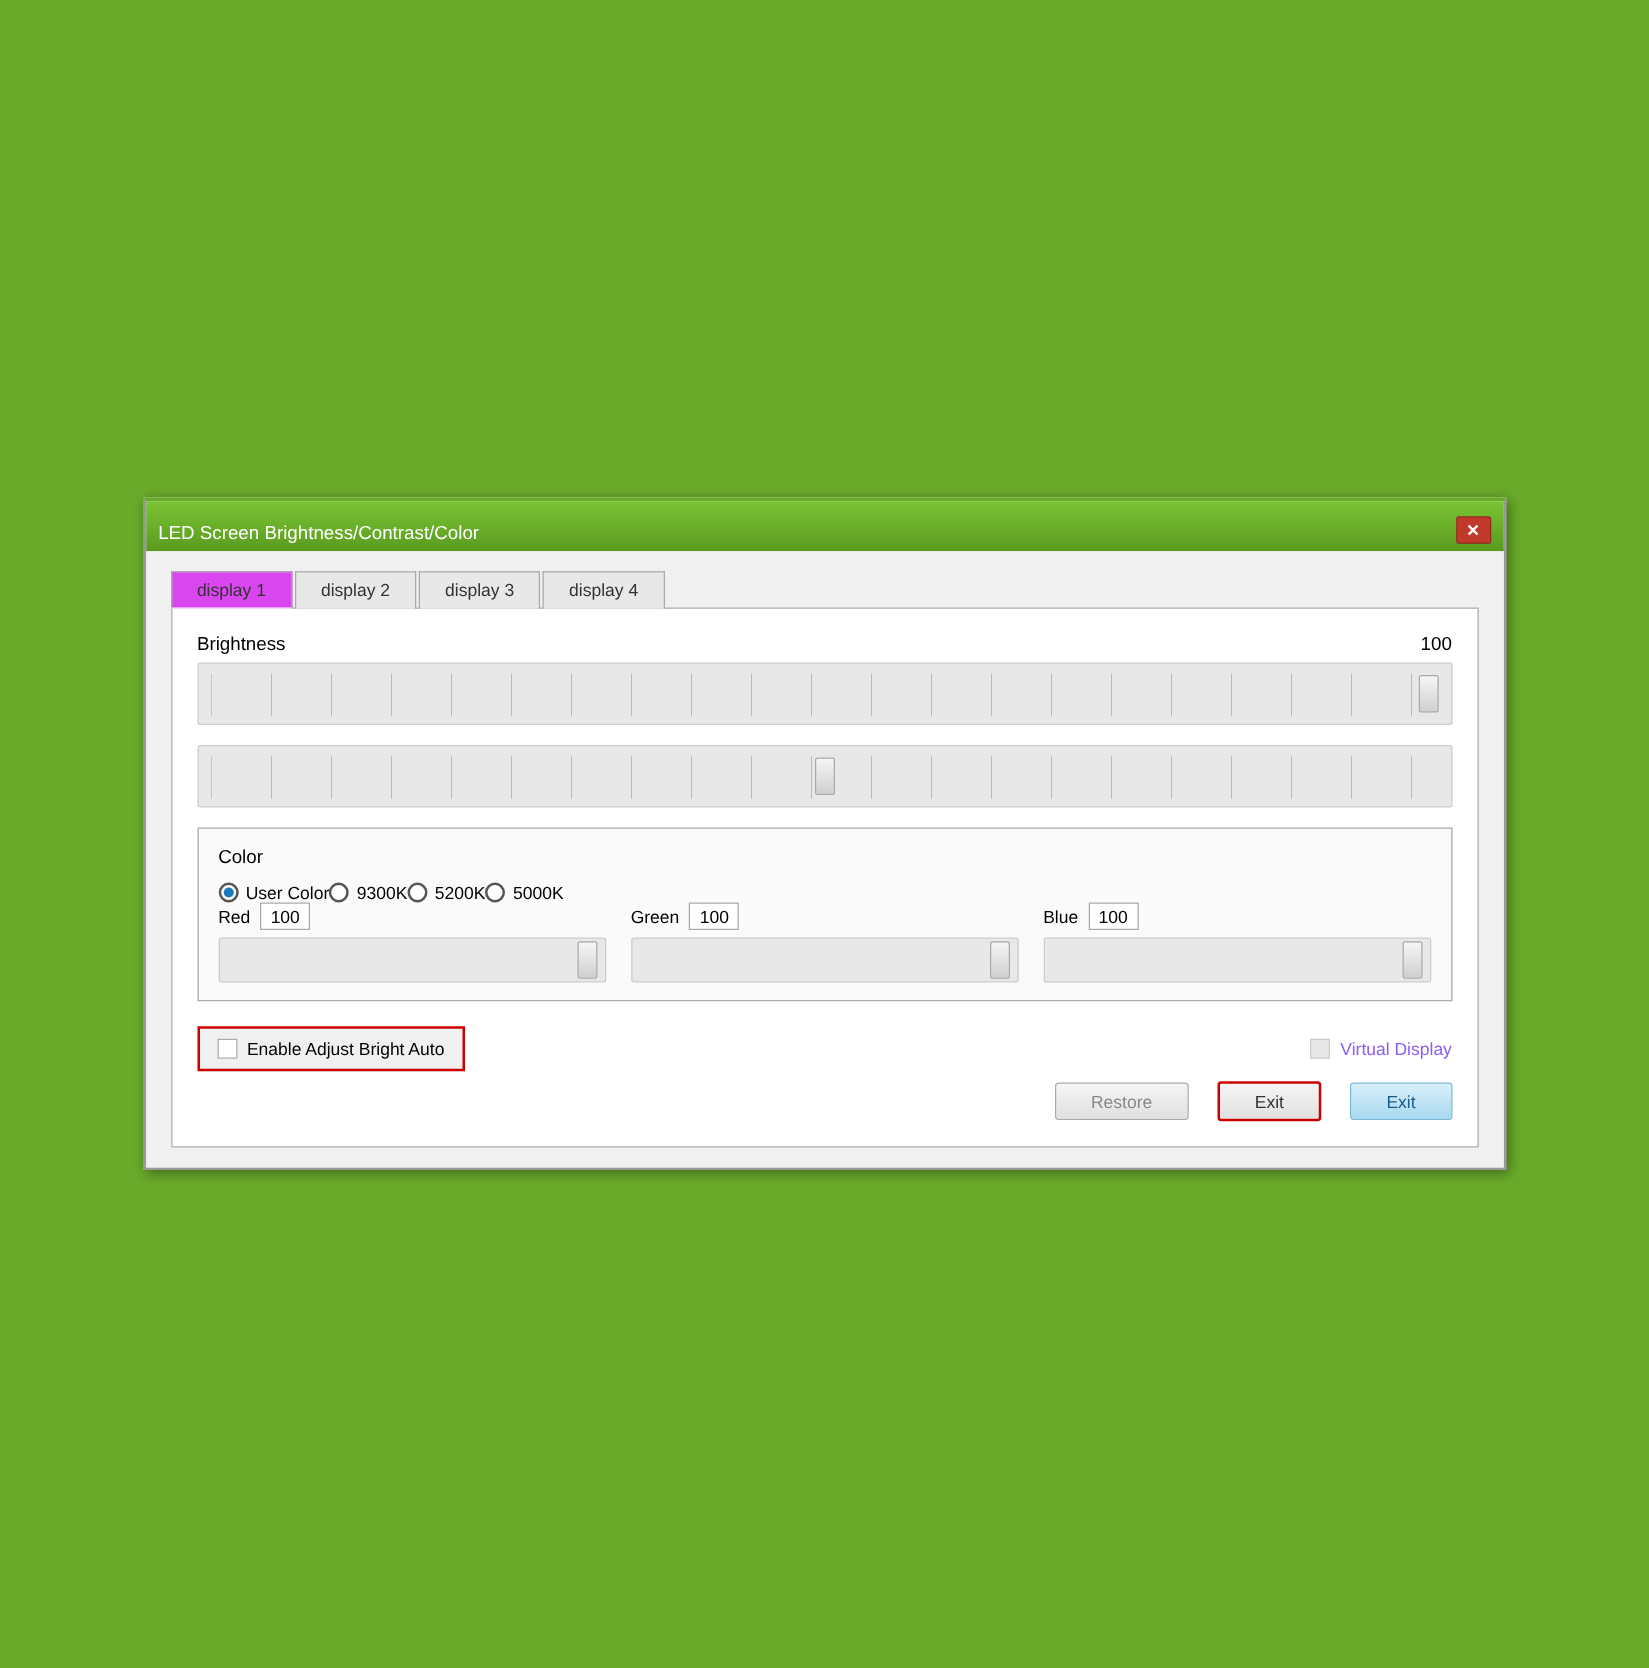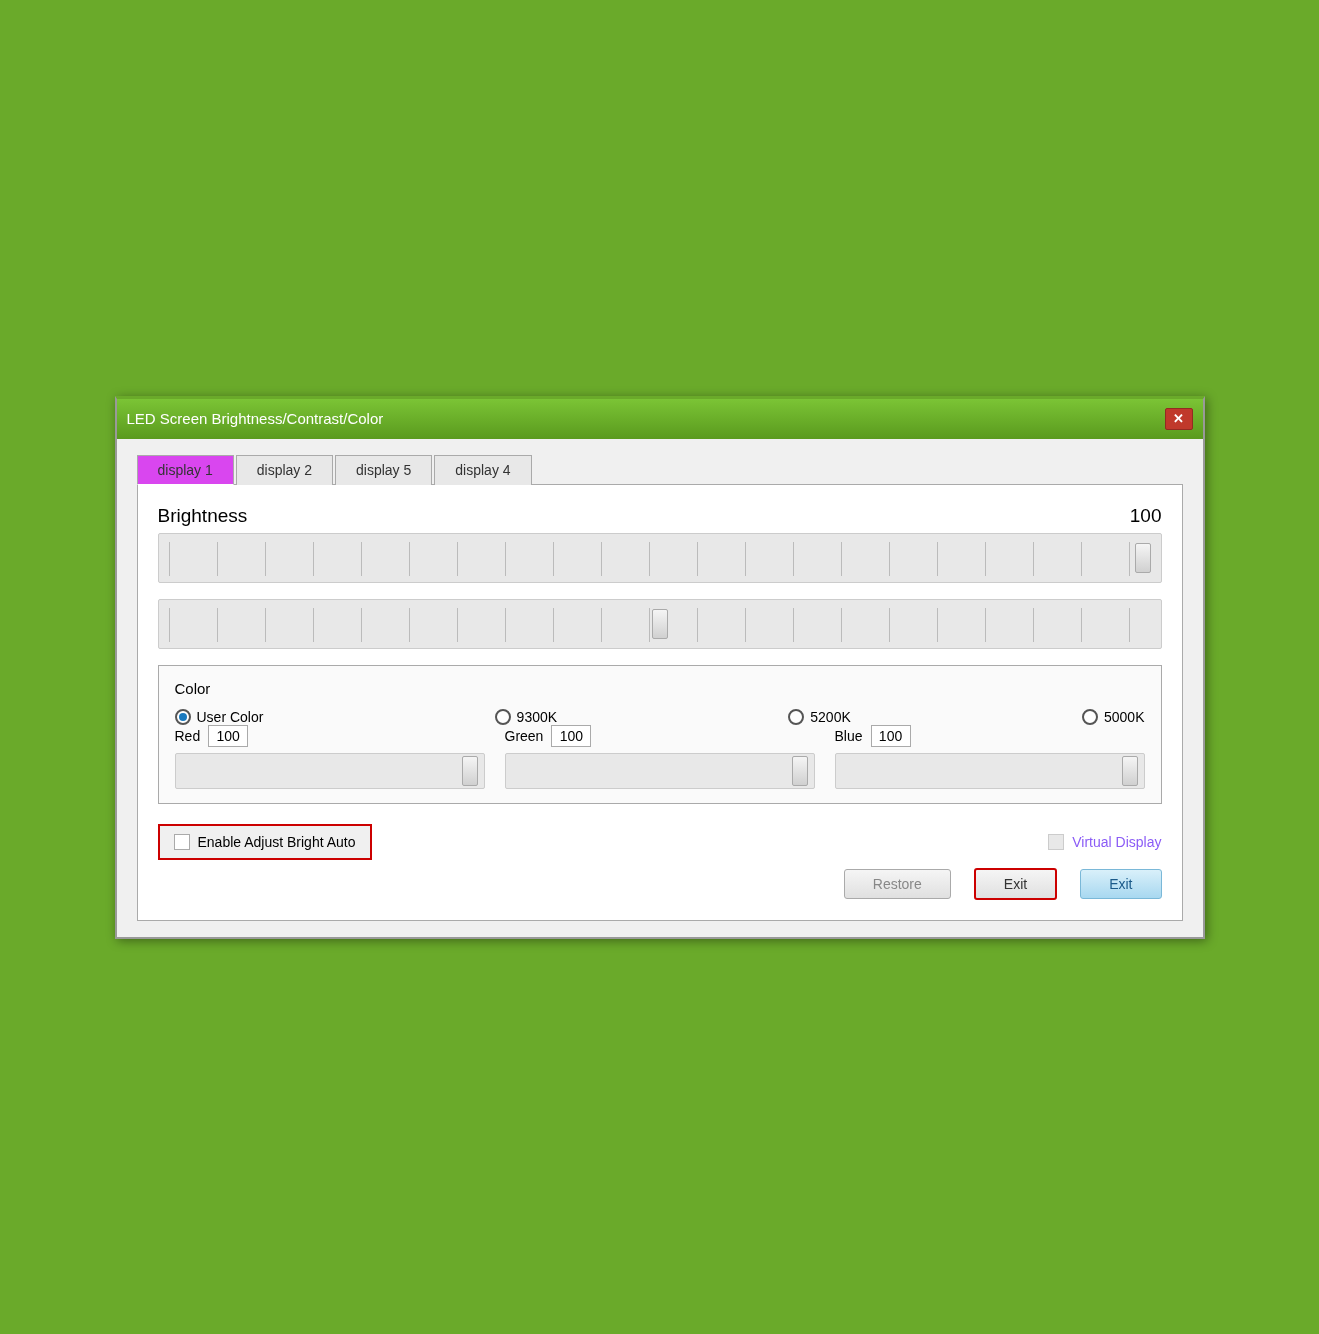--- a/index.html
+++ b/index.html
@@ -18,21 +18,21 @@
       width: 1090px;
       background: #f0f0f0;
       border: 2px solid #999;
       border-top: 3px solid #6aaa2a;
       box-shadow: 2px 2px 10px rgba(0,0,0,0.4);
     }
 
     .title-bar {
       background: linear-gradient(to bottom, #7bc435, #5a9a1e);
       display: flex;
-      align-items: center;
+      align-items: flex-end;
       justify-content: space-between;
       padding: 6px 10px;
       min-height: 40px;
     }
 
     .title-bar-text {
       color: white;
       font-size: 15px;
       font-weight: normal;
     }
@@ -87,21 +87,21 @@
       border: 1px solid #aaa;
       padding: 20px;
       margin-top: -1px;
     }
 
     
     .section-label {
       display: flex;
       justify-content: space-between;
       margin-bottom: 6px;
-      font-size: 19px;
+      font-size: 15px;
     }
 
     .slider-track-container {
       background: #e8e8e8;
       border: 1px solid #ccc;
       border-radius: 2px;
       height: 50px;
       position: relative;
       margin-bottom: 16px;
       display: flex;
@@ -131,24 +131,22 @@
       background: #fafafa;
     }
 
     .color-title {
       font-size: 15px;
       margin-bottom: 12px;
     }
 
     .radio-row {
       display: flex;
-      gap: 30px;
       align-items: center;
       margin-bottom: 0;
-      justify-content: space-between;
     }
 
     .radio-item {
       display: flex;
       align-items: center;
       gap: 6px;
       cursor: pointer;
     }
 
     .radio-circle {
@@ -301,21 +299,21 @@
   <div class="title-bar">
     <span class="title-bar-text">LED Screen Brightness/Contrast/Color</span>
     <div class="close-btn">✕</div>
   </div>
 
   <div class="window-body">
 
     <div class="tabs">
       <div class="tab active">display 1</div>
       <div class="tab">display 2</div>
-      <div class="tab">display 5</div>
+      <div class="tab">display 3</div>
       <div class="tab">display 4</div>
     </div>
 
     <div class="tab-content">
 
       <div class="section-label">
         <span>Brightness</span>
         <span>100</span>
       </div>
       <div class="slider-track-container">

